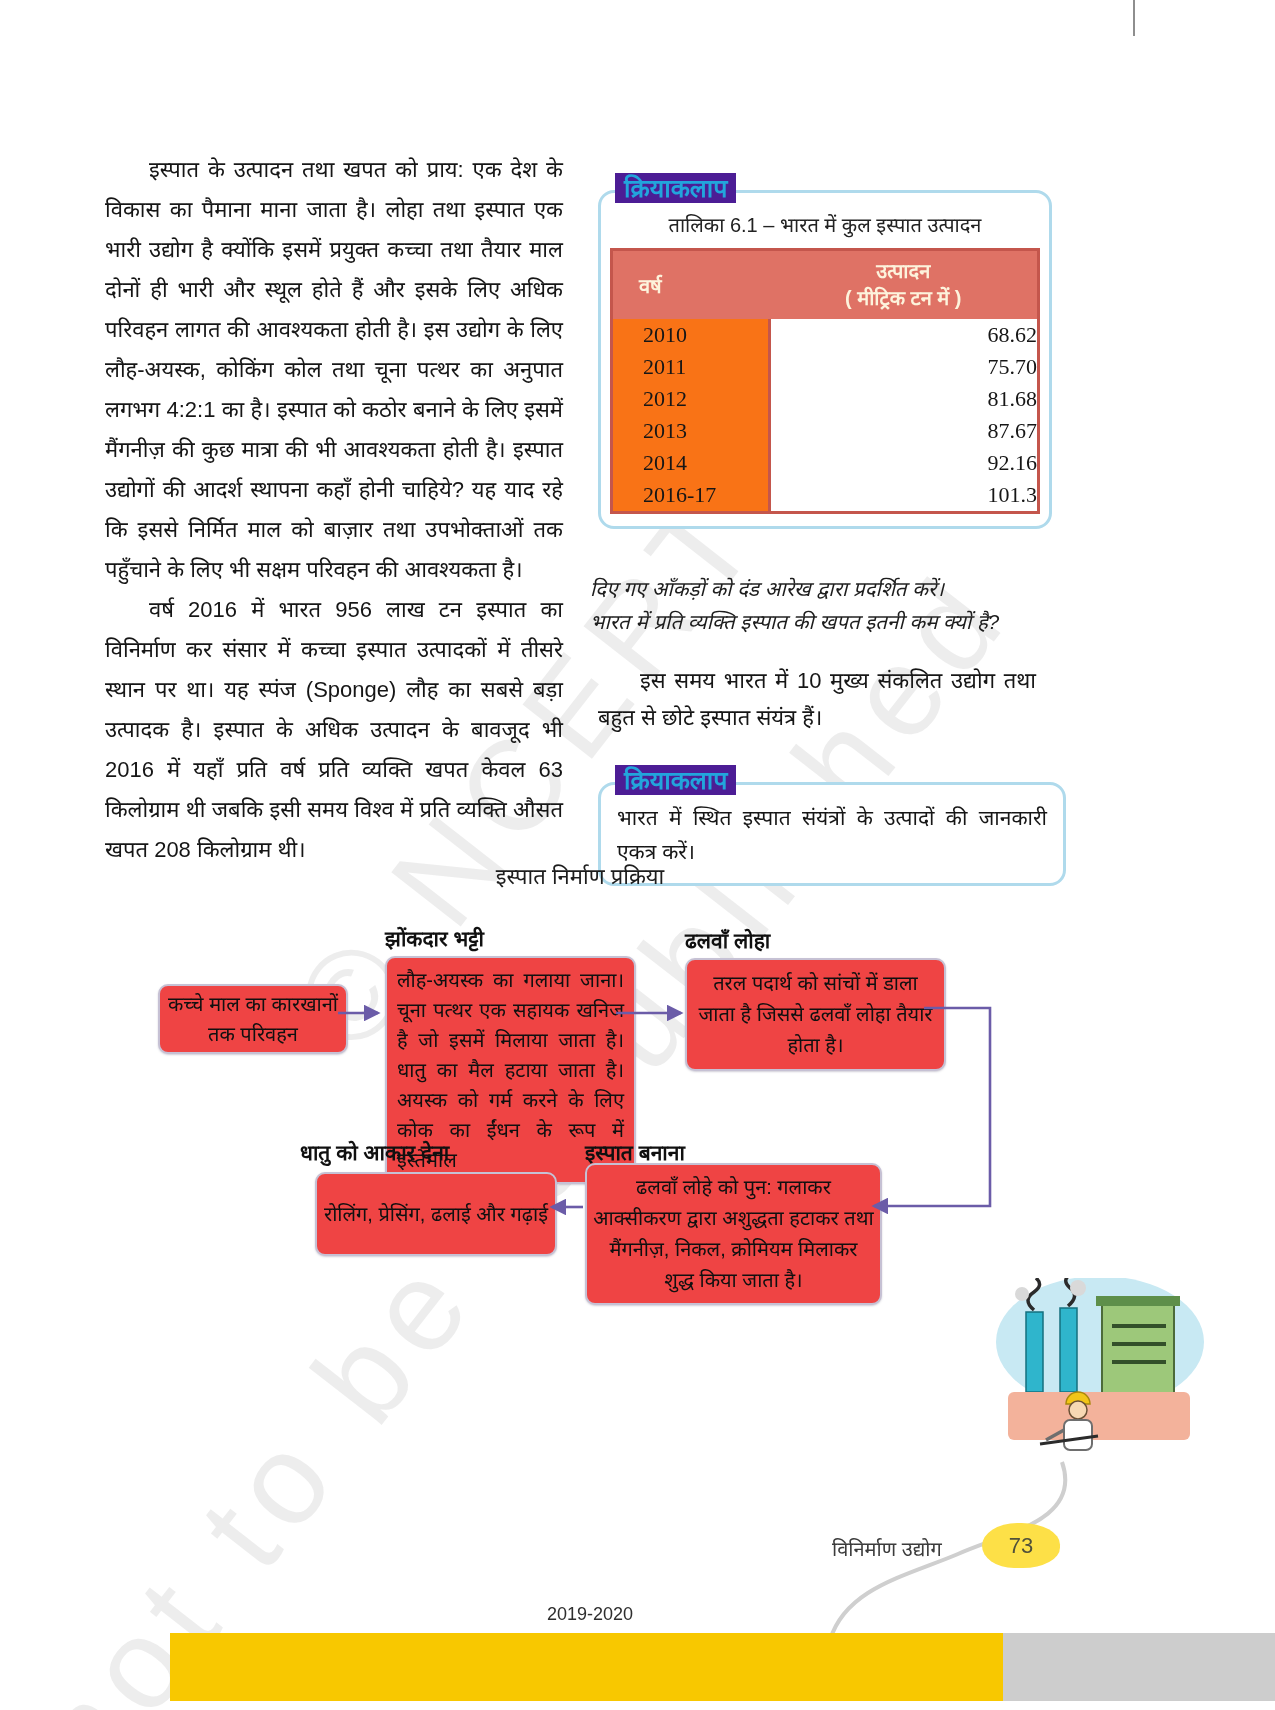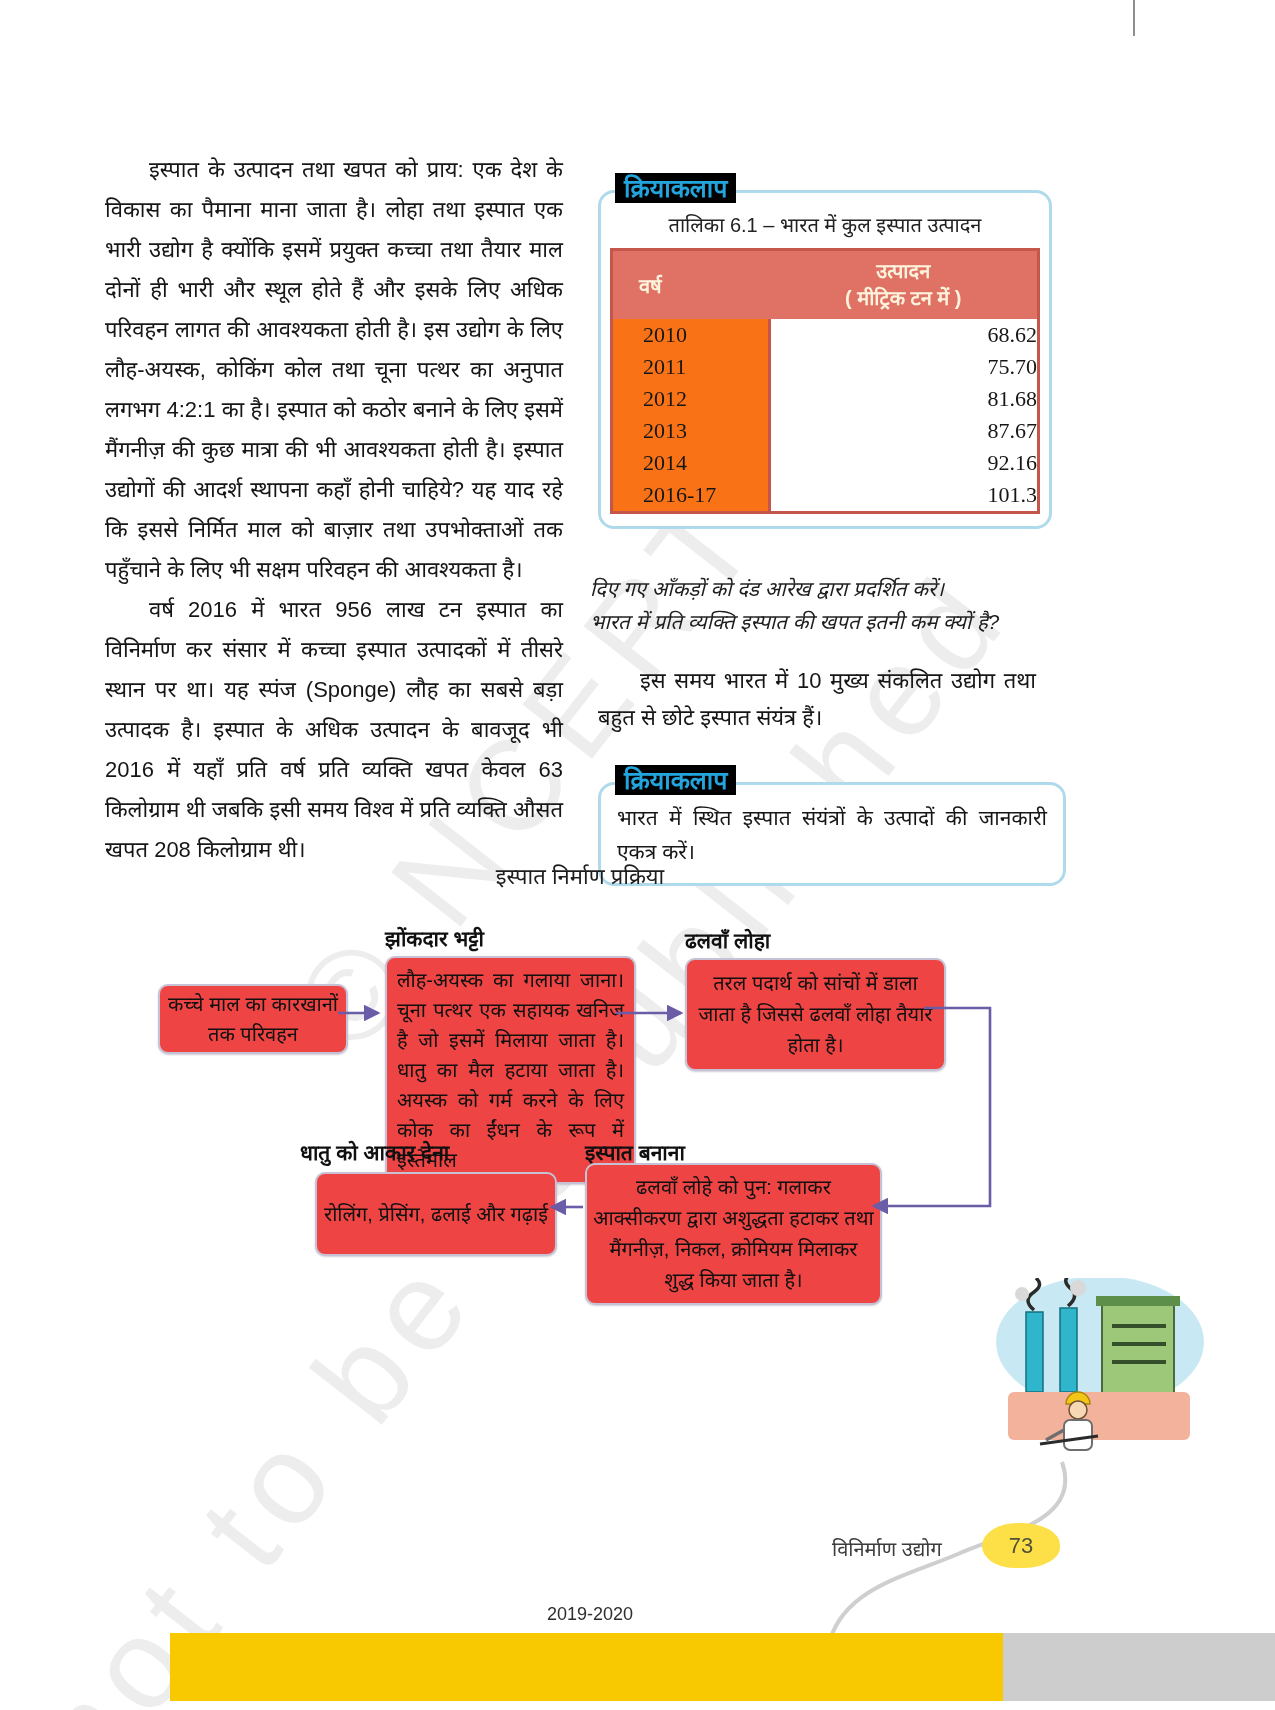--- a/index.html
+++ b/index.html
@@ -14,21 +14,21 @@
       color:rgba(110,110,110,0.12);transform:rotate(-52deg);transform-origin:left bottom;
       font-family:"Liberation Sans",sans-serif;pointer-events:none;}
   .wm1{left:380px;top:930px;}
   .wm2{left:120px;top:1660px;}
   
   .leftcol{position:absolute;left:105px;top:150px;width:458px;text-align:justify;
            font-size:22px;line-height:40px;}
   .leftcol p{margin:0;text-indent:44px;}
   
   .activity{position:absolute;border:3px solid #AFDAEC;border-radius:16px;background:#fff;}
-  .activity-label{position:absolute;top:-20px;left:14px;background:#000000;padding:0 9px;
+  .activity-label{position:absolute;top:-20px;left:14px;background:#4c1d95;padding:0 9px;
       color:#22A5DC;font-weight:bold;font-size:25px;line-height:30px;}
   .activity1{left:598px;top:190px;width:430px;padding:16px 9px 12px 9px;}
   .table-title{text-align:center;font-size:20px;margin:2px 0 10px 0;color:#222;}
   table.steel-table{width:100%;border-collapse:collapse;border:3px solid #C4564C;}
   .steel-table th{background:#DF7265;color:#FDF3DC;font-weight:bold;font-size:20px;padding:7px 4px;}
   .th-year{text-align:left;padding-left:26px !important;width:37%;}
   .th-prod{text-align:center;line-height:27px;}
   .steel-table td{font-size:22px;font-family:"Liberation Serif","DejaVu Serif",serif;padding:3px 0;}
   .td-year{background:#f97316;border-right:3px solid #C4564C;padding-left:30px !important;}
   .td-val{text-align:right;}

